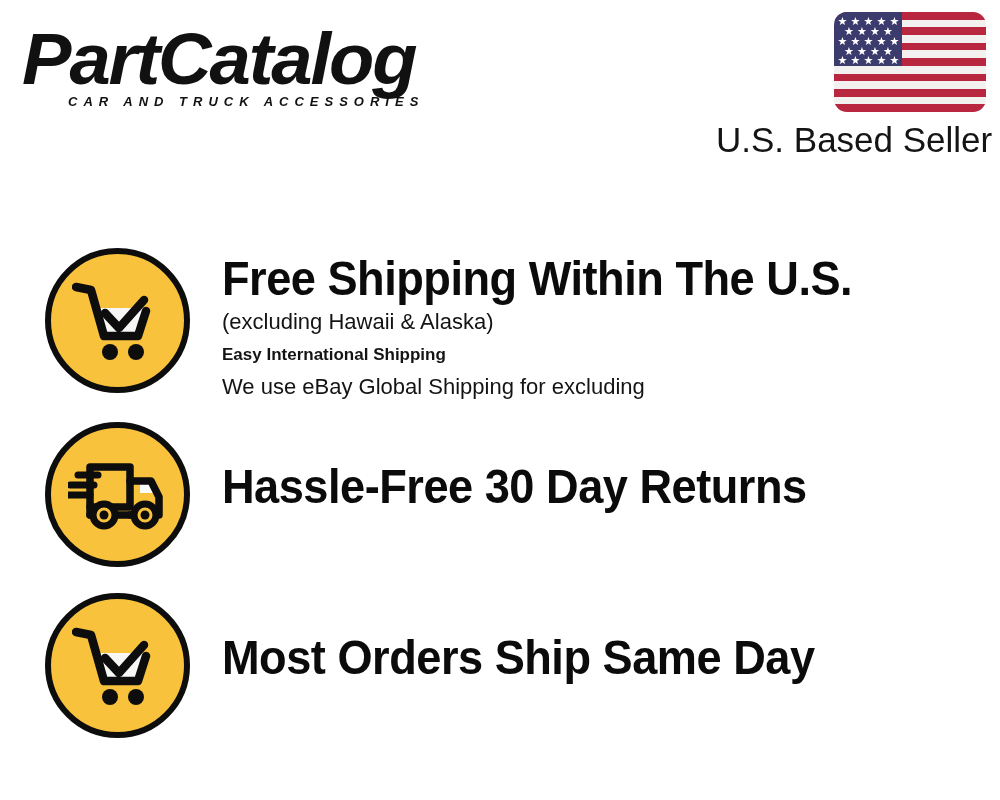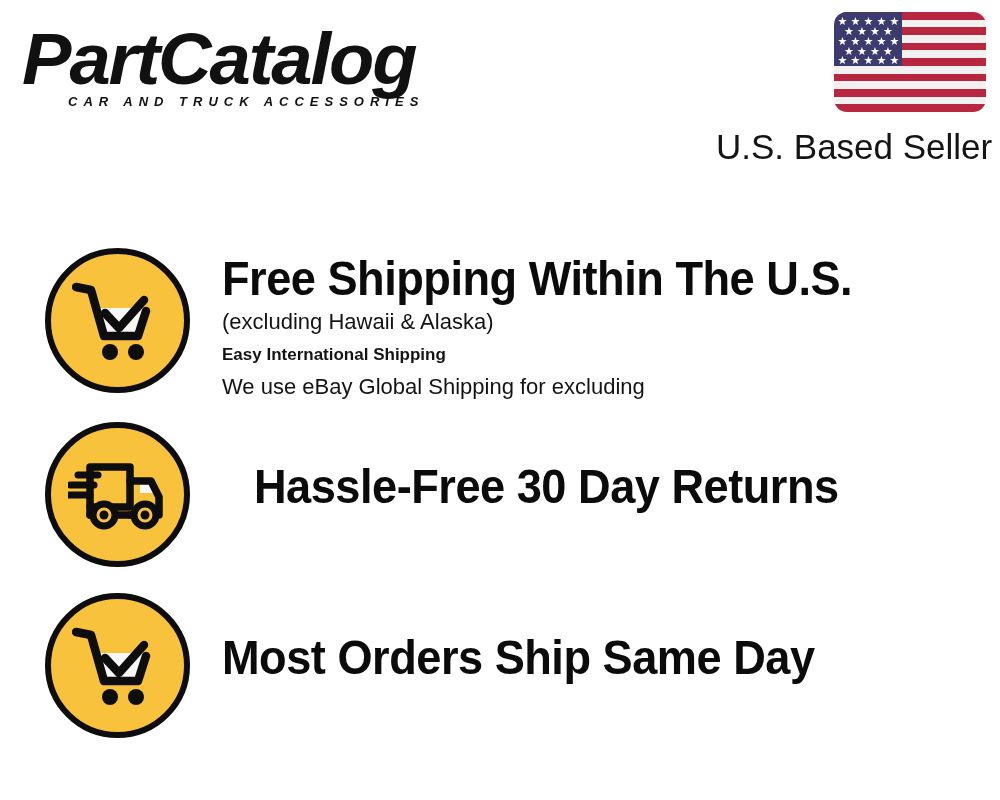--- a/index.html
+++ b/index.html
@@ -108,21 +108,21 @@
     color: #ffffff;
     font-size: 11px;
     line-height: 11px;
     width: 11px;
     height: 11px;
     text-align: center;
   }
 
   .seller-text {
     display: block;
-    margin-top: 11px;
+    margin-top: 4px;
     font-family: "Liberation Sans", sans-serif;
     font-weight: normal;
     font-size: 35px;
     line-height: 40px;
     color: #141414;
     white-space: nowrap;
   }
 
   
   .features {
@@ -161,21 +161,21 @@
     top: 50%;
     transform: translate(-50%, -50%);
   }
 
   .feature-text {
     position: absolute;
     left: 222px;
     right: 20px;
   }
   .row-1 .feature-text { top: 4px; }
-  .row-2 .feature-text { top: 38px; margin-left: 32px; }
+  .row-2 .feature-text { top: 38px; }
   .row-3 .feature-text { top: 38px; }
 
   .feature-title {
     display: block;
     font-family: "Liberation Sans", sans-serif;
     font-weight: bold;
     font-size: 48px;
     line-height: 54px;
     letter-spacing: -0.5px;
     color: #0b0b0b;

